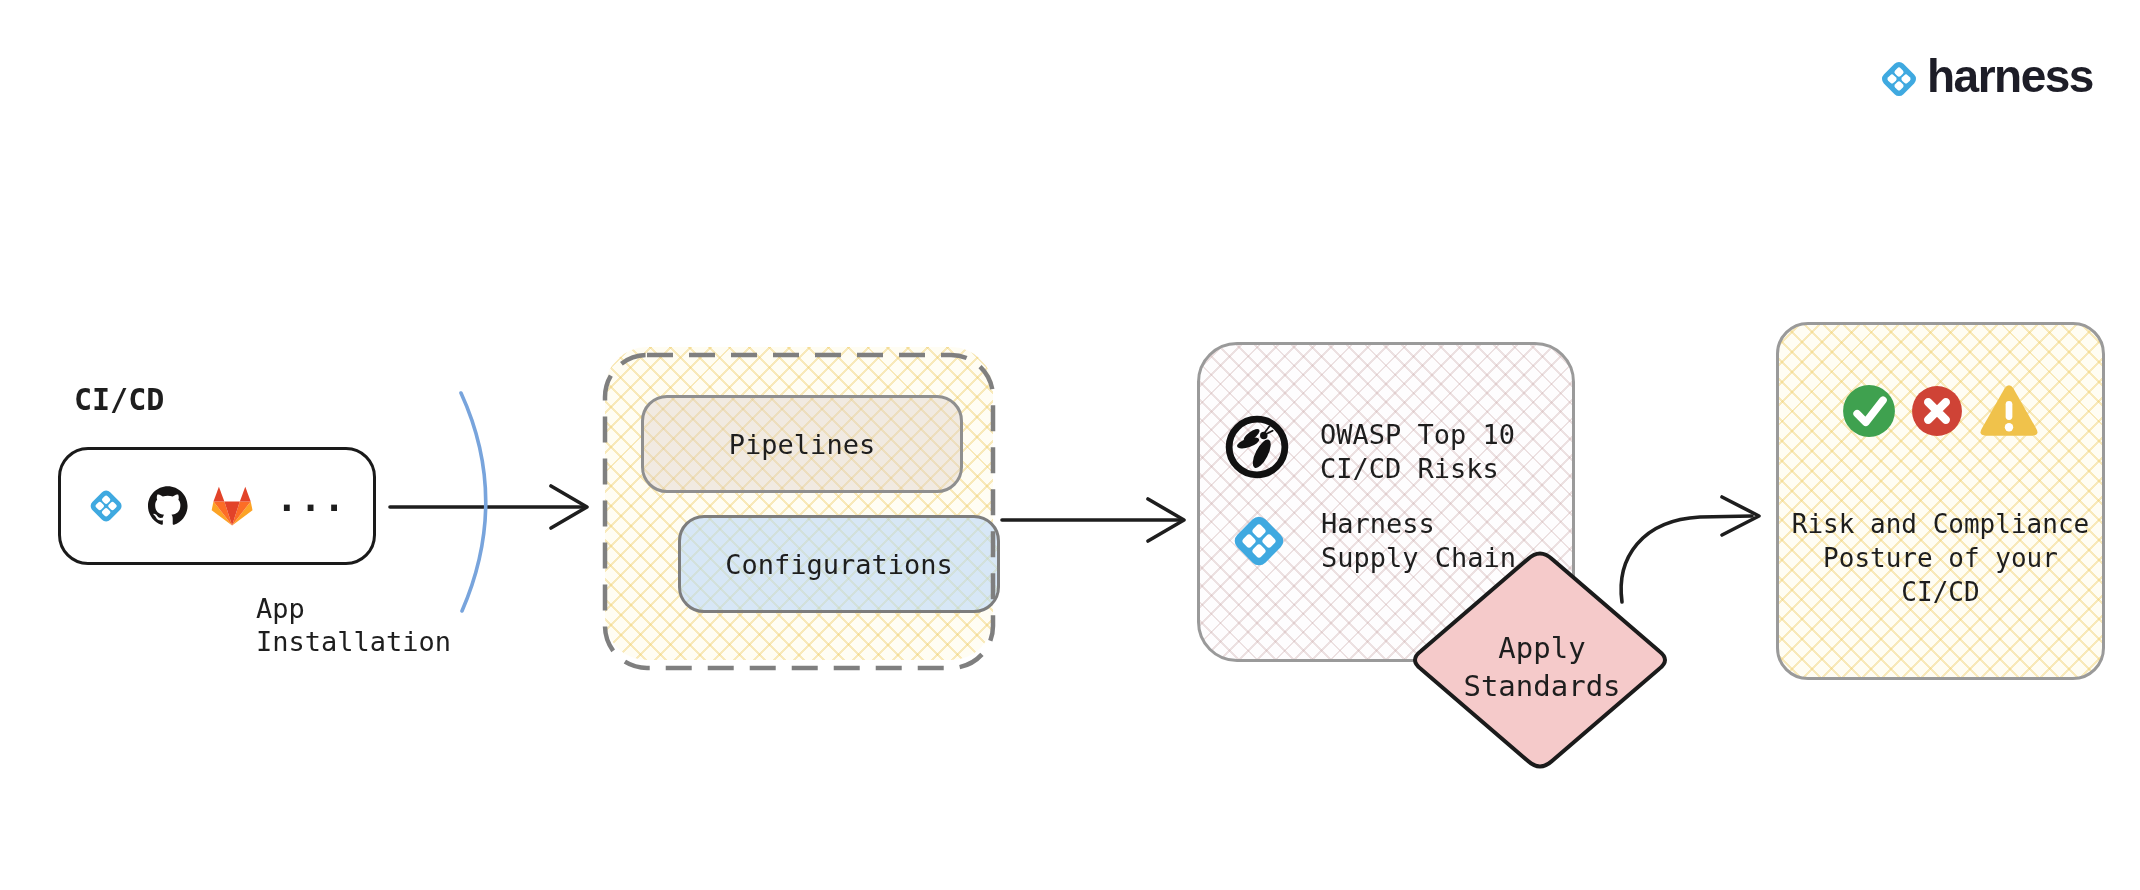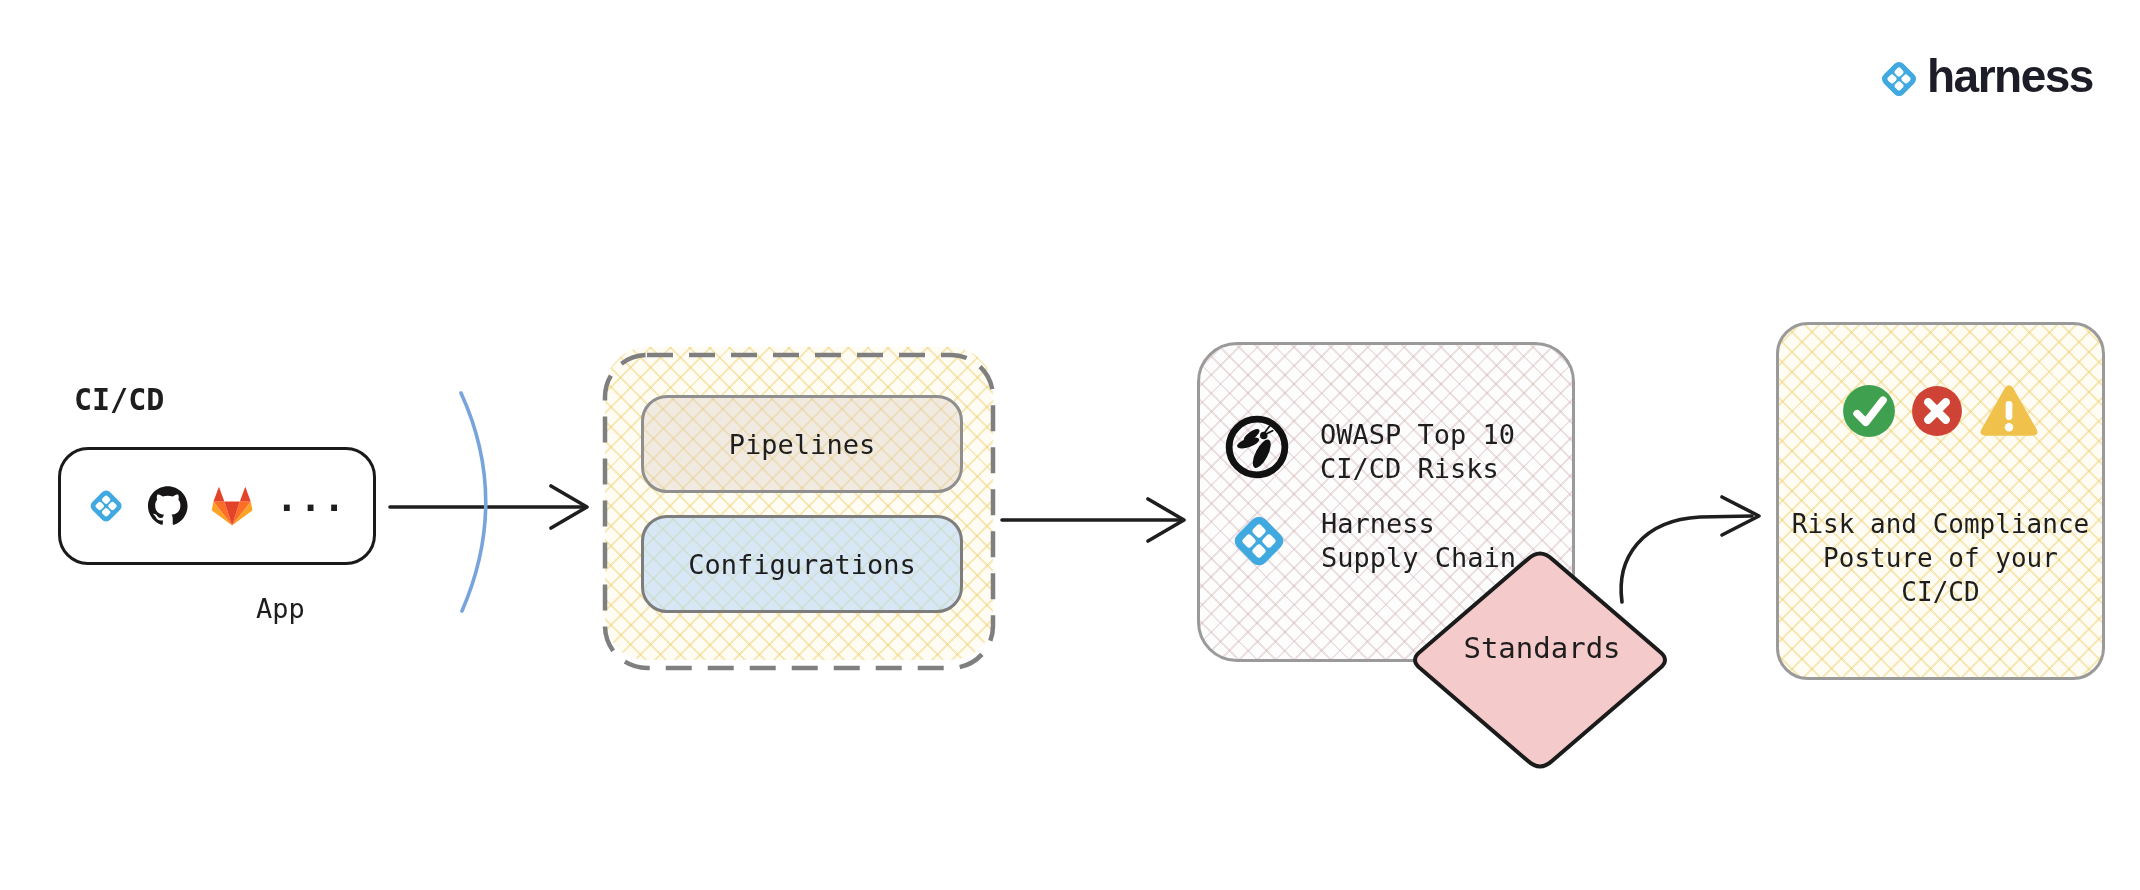--- a/index.html
+++ b/index.html
@@ -68,20 +68,21 @@
       repeating-linear-gradient(-45deg, rgba(228,195,110,.30) 0 2px, transparent 2px 14px);
     border:3px solid #8f8f8f;
   }
   .box-config {
     top:168px;
     background-color:var(--blue-fill,#d7e7f6);
     background-image:
       repeating-linear-gradient(45deg, rgba(200,210,160,.30) 0 2px, transparent 2px 14px),
       repeating-linear-gradient(-45deg, rgba(200,210,160,.30) 0 2px, transparent 2px 14px);
     border:3px solid #7d7d7d;
+    margin-left:37px;
   }
 
   
   .scan-box {
     left:1197px; top:342px; width:378px; height:320px;
     border:3px solid #9a9a9a; border-radius:40px;
   }
   .scan-row-text { position:absolute; font-size:27px; line-height:34px; }
   .owasp-text  { left:120px; top:73px; }
   .supply-text { left:121px; top:162px; }
@@ -145,20 +146,21 @@
       <polygon style="fill:var(--gitlab-orange,#fc6d26)" points="350,200 482,200 256,494"></polygon>
       <polygon style="fill:var(--gitlab-red,#e24329)" points="30,200 162,200 96,22"></polygon>
       <polygon style="fill:var(--gitlab-red,#e24329)" points="350,200 482,200 416,22"></polygon>
       <polygon style="fill:var(--gitlab-red,#e24329)" points="162,200 350,200 256,494"></polygon>
     </svg>
     <span class="ellipsis">...</span>
   </div>
 
   <div class="abs install-label">
     <div>App</div>
+    <div>Installation</div>
   </div>
 
   <div class="abs config-group hatch-yellow layer-boxes">
     <div class="inner-box box-pipelines">
       <span>Pipelines</span>
     </div>
     <div class="inner-box box-config">
       <span>Configurations</span>
     </div>
   </div>
@@ -232,16 +234,17 @@
 
     <path d="M1528 559 Q1540 548 1552 559 L1659 651 Q1671 660 1659 669 L1552 761 Q1540 772 1528 761 L1421 669 Q1409 660 1421 651 Z" style="fill:var(--diamond-pink,#f5caca)" stroke="#1b1b1b" stroke-width="4"></path>
 
     <g stroke="#1e1e1e" stroke-width="3.6" fill="none" stroke-linecap="round" stroke-linejoin="round">
       <path d="M1622 602 C1616 558 1642 520 1700 517 L1752 516"></path>
       <path d="M1722 497 L1759 516 L1722 535"></path>
     </g>
   </svg>
 
   <div class="abs diamond-label">
+    <div>Apply</div>
     <div>Standards</div>
   </div>
 
 </div>
 
 </body></html>

